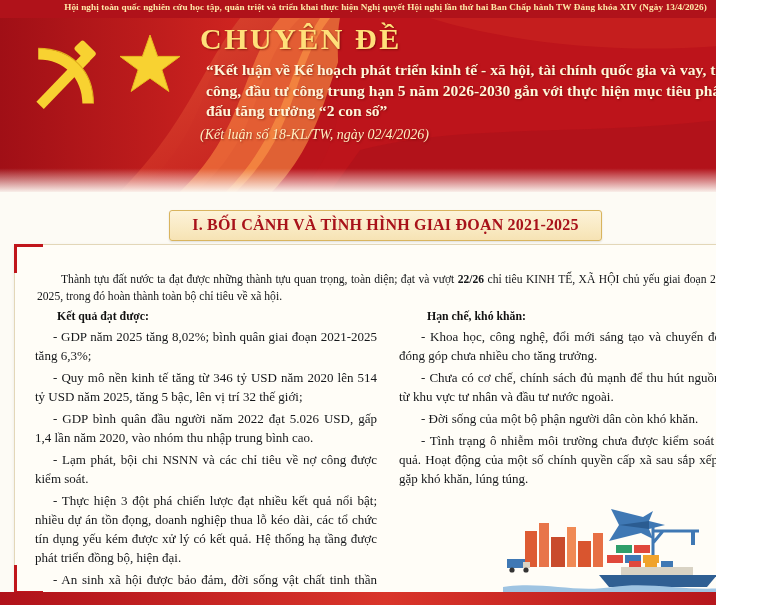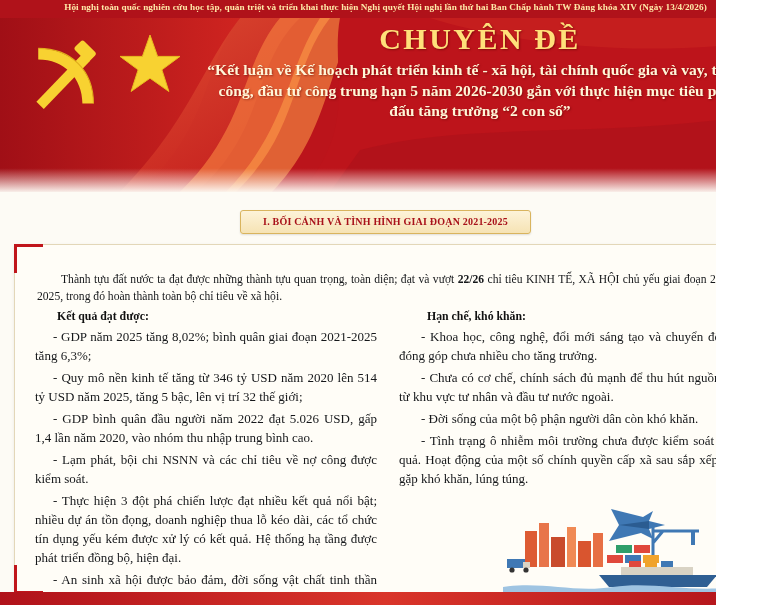--- a/index.html
+++ b/index.html
@@ -78,21 +78,21 @@
     font-size: 62px;
     line-height: 62px;
     text-align: center;
   }
 
   
   .banner-content {
     position: absolute;
     left: 200px; top: 22px;
     width: 560px;
-    text-align: center;
+    text-align: left;
     z-index: 6;
   }
   .chuyen-de {
     font-size: 30px;
     font-weight: bold;
     color: #ffe07a;
     letter-spacing: 2.5px;
     text-shadow: 1px 1px 2px rgba(90,0,0,.55);
     margin-bottom: 4px;
     font-family: "Liberation Serif", serif;
@@ -130,21 +130,21 @@
     height: 46px;
     text-align: center;
   }
   .section-header {
     display: inline-block;
     margin-top: 14px;
     padding: 5px 22px 6px;
     background: linear-gradient(to bottom, #fdf3d9, #f6e3b4);
     border: 1px solid #d9b45e;
     border-radius: 3px;
-    font-size: 10px;
+    font-size: 16px;
     font-weight: bold;
     color: #a8121a;
     letter-spacing: .2px;
     box-shadow: 0 1px 2px rgba(0,0,0,.12);
   }
 
   
   .panel {
     position: absolute;
     left: 14px; top: 244px;
@@ -263,20 +263,21 @@
       <div class="star-yellow">
         <svg viewBox="0 0 64 64" width="64" height="64">
           <polygon points="32,3 39.6,24.4 62,24.4 43.9,37.8 50.9,59.5 32,46.2 13.1,59.5 20.1,37.8 2,24.4 24.4,24.4" fill="#f8d231" stroke="#e8bb20" stroke-width="1"></polygon>
         </svg>
       </div>
     </div>
 
     <div class="banner-content">
       <div class="chuyen-de">CHUYÊN ĐỀ</div>
       <div class="subtitle">“Kết luận về Kế hoạch phát triển kinh tế - xã hội, tài chính quốc gia và vay, trả nợ công, đầu tư công trung hạn 5 năm 2026-2030 gắn với thực hiện mục tiêu phấn đấu tăng trưởng “2 con số”</div>
+      <div class="subnote">(Kết luận số 18-KL/TW, ngày 02/4/2026)</div>
     </div>
 
     <div class="banner-bottom-fade"></div>
   </div>
 
   <div class="section-header-wrap">
     <div class="section-header">I. BỐI CẢNH VÀ TÌNH HÌNH GIAI ĐOẠN 2021-2025</div>
   </div>
 
   <div class="panel">

